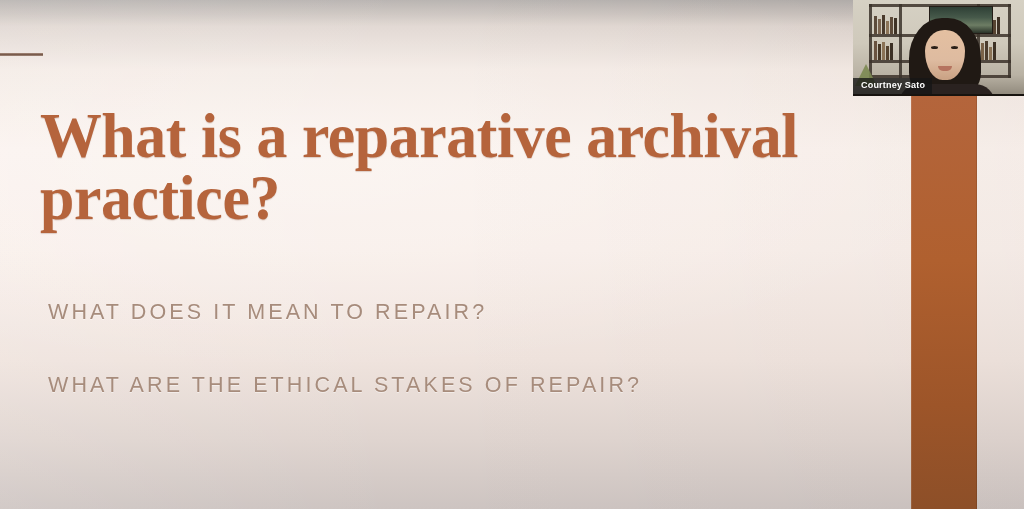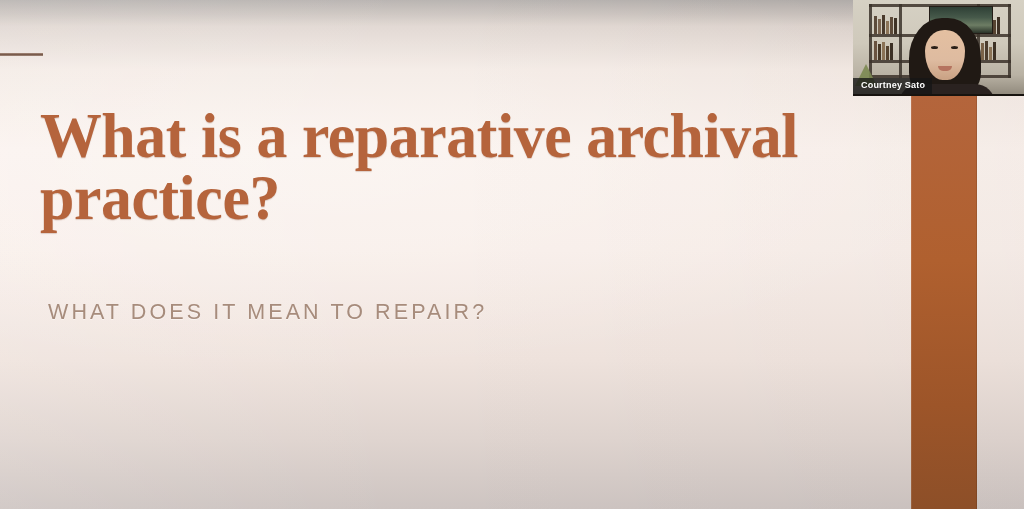--- a/index.html
+++ b/index.html
@@ -262,20 +262,21 @@
 
   <div class="side-bar"></div>
 
   <div class="headline">
     <div>What is a reparative archival</div>
     <div>practice?</div>
   </div>
 
   <div class="questions">
     <div class="q-line">WHAT DOES IT MEAN TO REPAIR?</div>
+    <div class="q-line">WHAT ARE THE ETHICAL STAKES OF REPAIR?</div>
   </div>
 
   <div class="webcam">
     <div class="cam-wall"></div>
 
     <div class="shelf-unit">
       <div class="shelf-plank" style="top:0px;"></div>
       <div class="shelf-plank" style="top:30px;"></div>
       <div class="shelf-plank" style="top:56px;"></div>
       <div class="shelf-plank" style="top:71px;"></div>

